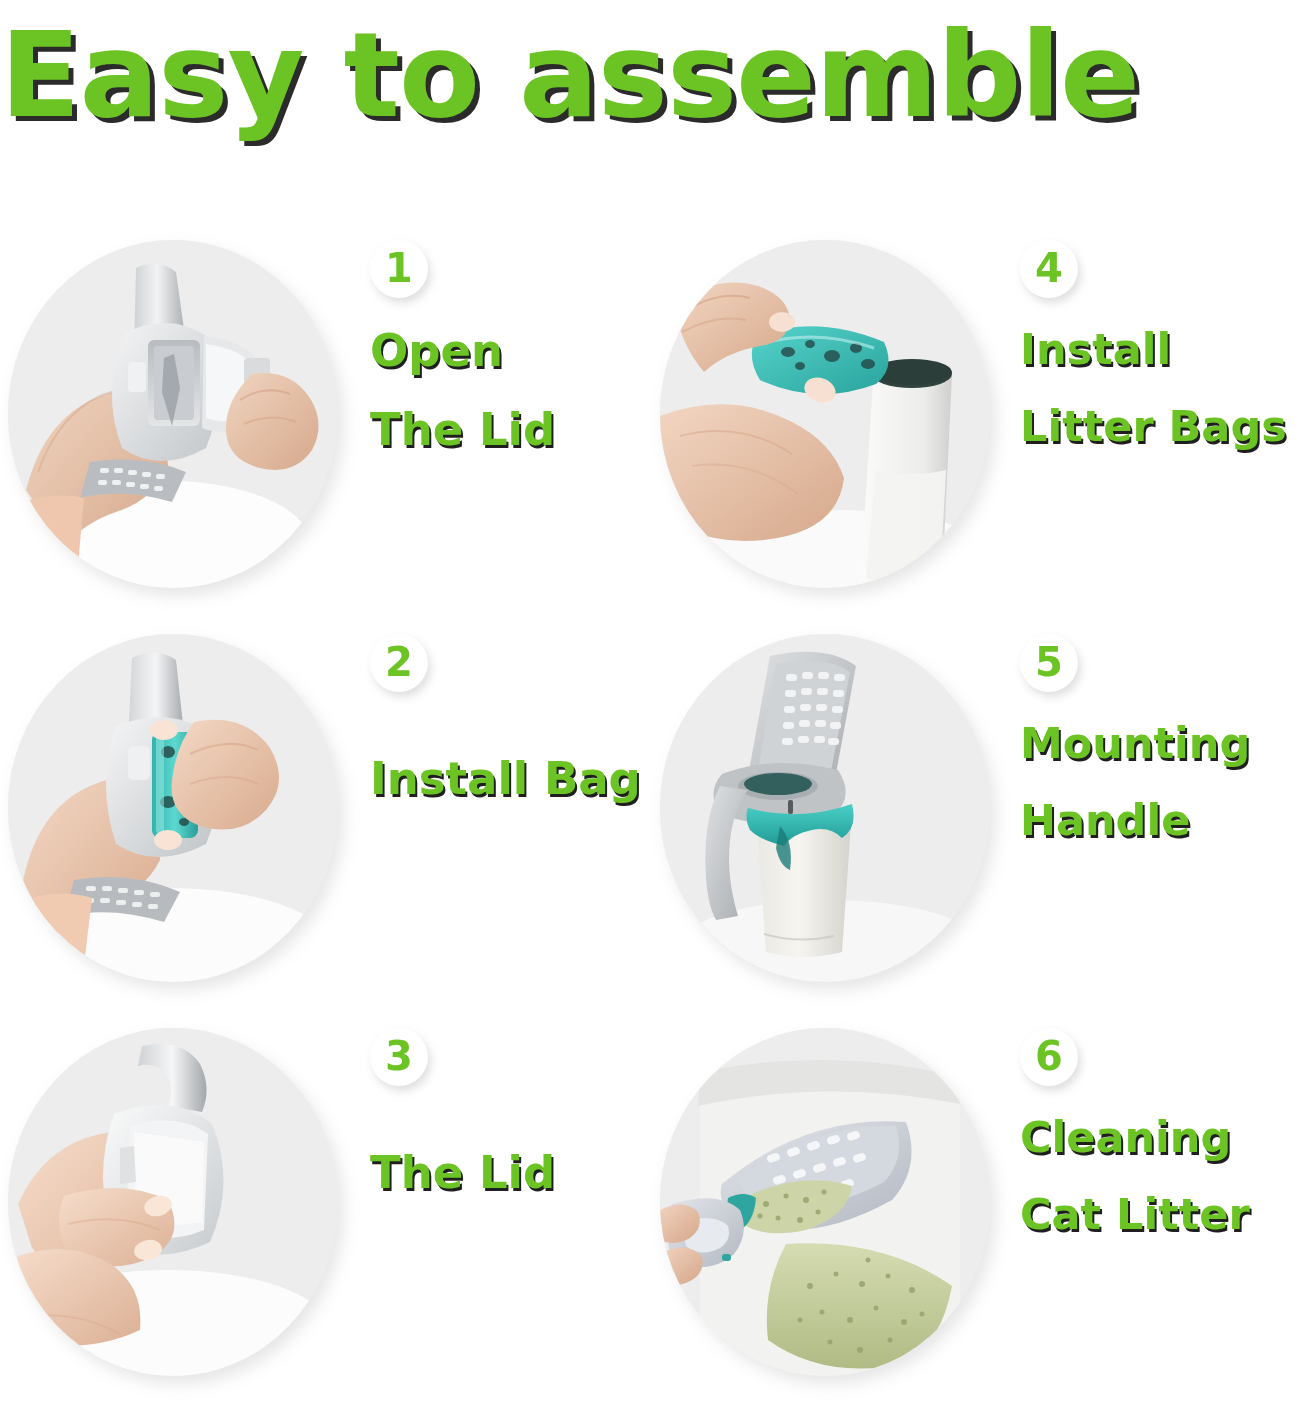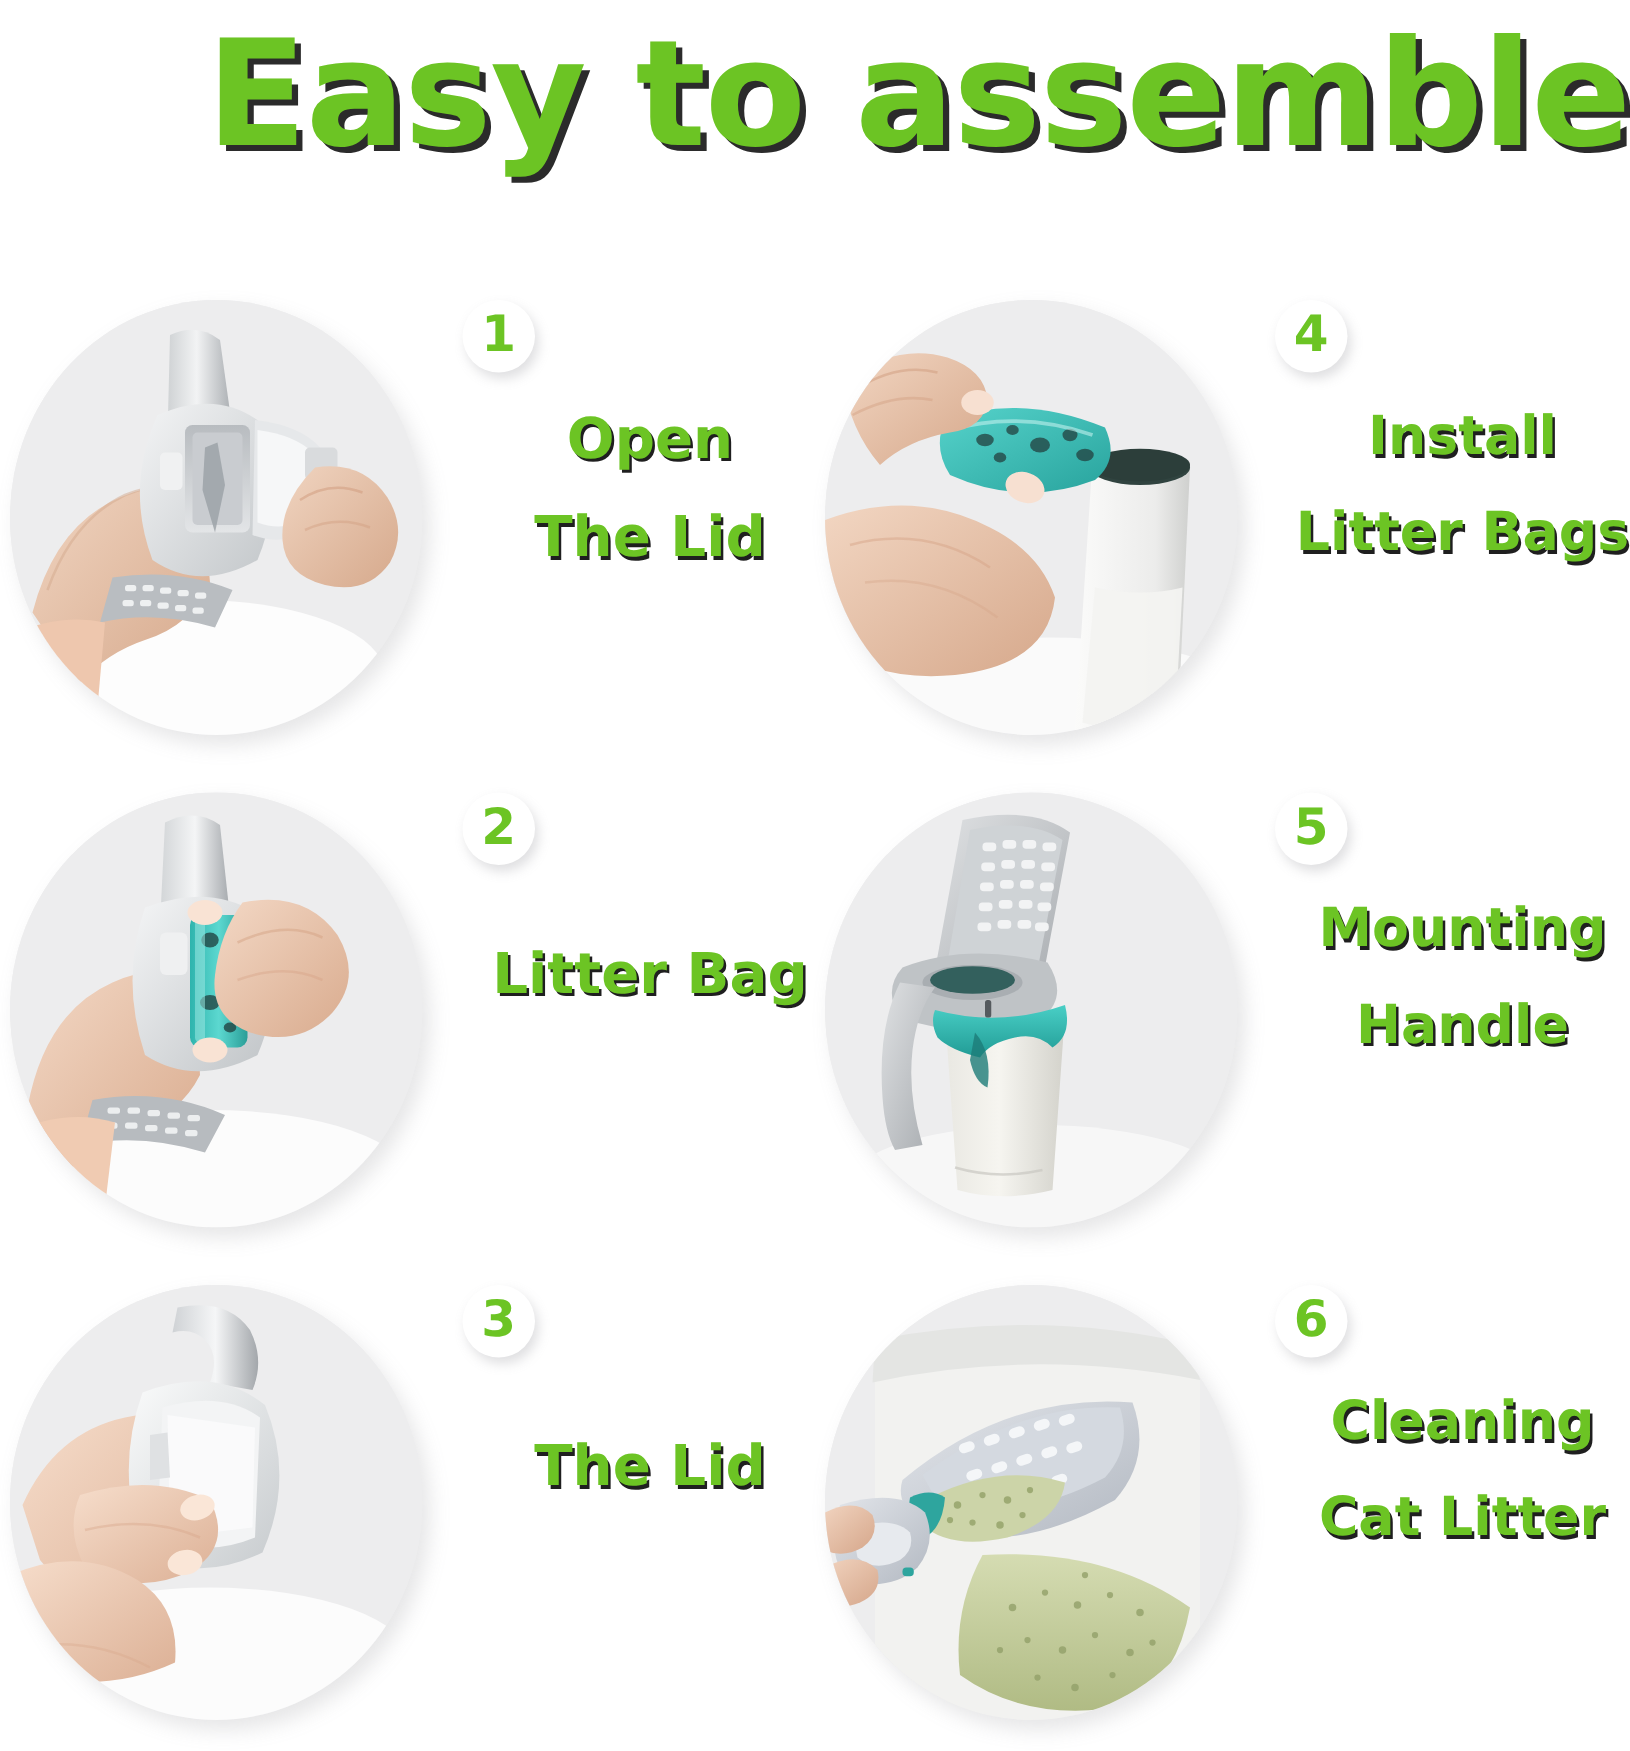--- a/index.html
+++ b/index.html
@@ -6,21 +6,21 @@
   body{
     width:1304px;height:1401px;
     background:#ffffff;
     font-family:"Liberation Sans","DejaVu Sans",sans-serif;
     overflow:hidden;
     position:relative;
   }
   
   #title-bar{
     position:absolute;left:0;top:0;width:1304px;height:150px;
-    display:flex;align-items:center;justify-content:flex-end;
+    display:flex;align-items:center;justify-content:flex-start;
   }
   #page-title{
     font-size:118px;
     font-weight:bold;
     line-height:1;
     letter-spacing:-1px;
     color:#6CC424;
     text-shadow:5px 5px 0 #2b2b2b;
     white-space:nowrap;
     font-family:"DejaVu Sans","Liberation Sans",sans-serif;
@@ -60,21 +60,21 @@
     background:#ffffff;
     box-shadow:3px 5px 9px rgba(150,150,155,.30);
     display:flex;align-items:center;justify-content:center;
   }
   .badge-num{
     font-size:40px;font-weight:bold;color:#6CC424;line-height:1;
     font-family:"DejaVu Sans","Liberation Sans",sans-serif;
     margin-top:-2px;
   }
   .step-label{
-    position:absolute;left:10px;top:110px;width:300px;text-align:center;
+    position:absolute;left:10px;top:110px;width:300px;
   }
   .step-label .line{
     font-size:45px;font-weight:bold;line-height:1.0;
     color:#6CC424;
     text-shadow:2px 3px 0 #1f1f1f;
     white-space:nowrap;
     font-family:"DejaVu Sans","Liberation Sans",sans-serif;
   }
   .step-label .line.second{margin-top:34px;}
   
@@ -285,21 +285,21 @@
             <rect x="140" y="270" width="10" height="5" rx="2"></rect>
         </g>
         <path d="M0 272 q46 -20 84 -8 l-10 84 -90 0z" fill="#f0cbb2"></path>
       </svg>
     </div>
     <div class="step-text">
       <div class="badge">
         <span class="badge-num">2</span>
       </div>
       <div class="step-label">
-        <div class="line second">Litter Bag</div>
+        <div class="line second">Install Bag</div>
       </div>
     </div>
   </div>
 
   <div class="step-cell col-right row-2">
     <div class="photo-circle">
       <svg viewBox="0 0 330 348" xmlns="http://www.w3.org/2000/svg" aria-hidden="true">
         <defs>
           <linearGradient id="g5scoop" x1="0" y1="0" x2="1" y2="1">
             <stop offset="0" stop-color="#dfe1e3"></stop>

